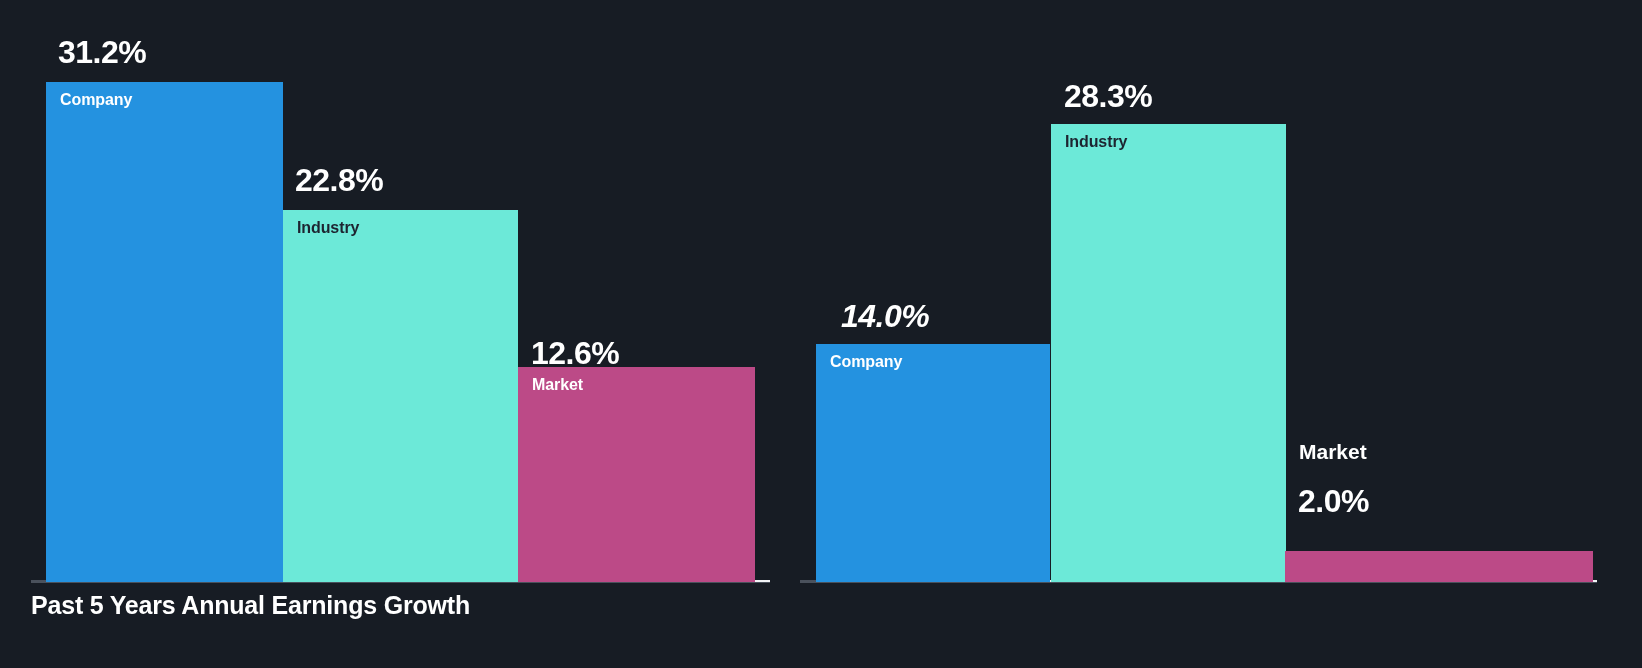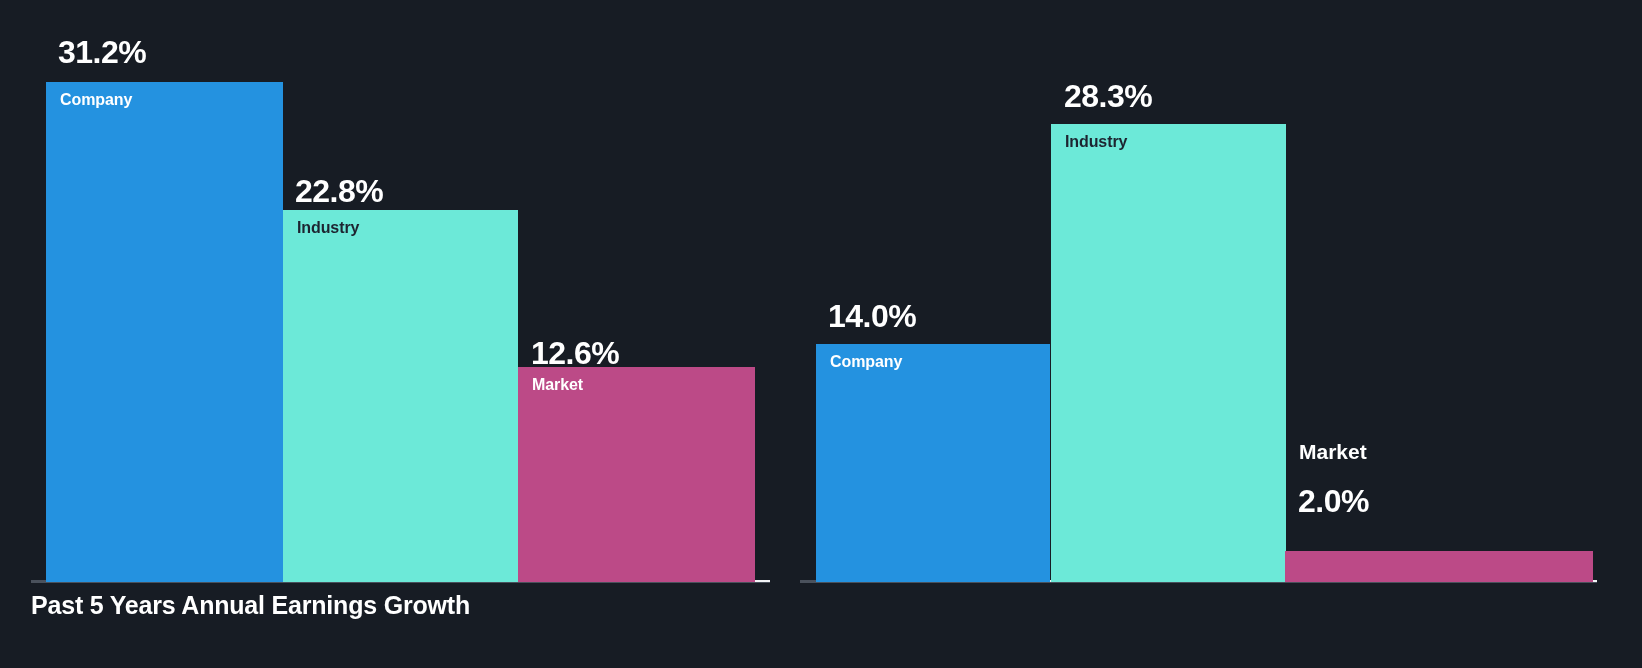--- a/index.html
+++ b/index.html
@@ -72,39 +72,39 @@
   <div class="panel" style="left:0px;width:790px;">
 
     <div class="axis-line" style="left:31px;width:739px;top:580px;"></div>
     <div class="axis-hilite" style="left:46px;width:724px;top:580px;"></div>
 
     <div class="value-label" style="left:58px;top:34px;">31.2%</div>
     <div class="bar" style="left:46px;width:237px;height:500px;background:#2492e0;">
       <span class="bar-inner-label" style="color:#ffffff;">Company</span>
     </div>
 
-    <div class="value-label" style="left:295px;top:173px;text-align:right;">22.8%</div>
+    <div class="value-label" style="left:295px;top:162px;text-align:right;">22.8%</div>
     <div class="bar" style="left:283px;width:235px;height:372px;background:#6ce9d8;">
       <span class="bar-inner-label" style="color:#1d2430;">Industry</span>
     </div>
 
     <div class="value-label" style="left:531px;top:335px;">12.6%</div>
     <div class="bar" style="left:518px;width:237px;height:215px;background:#bc4a87;">
       <span class="bar-inner-label" style="color:#ffffff;">Market</span>
     </div>
 
     <div class="chart-title" style="left:31px;">Past 5 Years Annual Earnings Growth</div>
   </div>
 
   <div class="panel" style="left:790px;width:852px;">
 
     <div class="axis-line" style="left:10px;width:797px;top:580px;"></div>
     <div class="axis-hilite" style="left:26px;width:781px;top:580px;"></div>
 
-    <div class="value-label" style="left:38px;top:298px;">14.0%</div>
+    <div class="value-label" style="left:51px;top:298px;font-style:italic;">14.0%</div>
     <div class="bar" style="left:26px;width:234px;height:238px;background:#2492e0;">
       <span class="bar-inner-label" style="color:#ffffff;">Company</span>
     </div>
 
     <div class="value-label" style="left:274px;top:78px;text-align:right;">28.3%</div>
     <div class="bar" style="left:261px;width:235px;height:458px;background:#6ce9d8;">
       <span class="bar-inner-label" style="color:#1d2430;">Industry</span>
     </div>
 
     <div class="outside-name" style="left:509px;top:440px;">Market</div>

